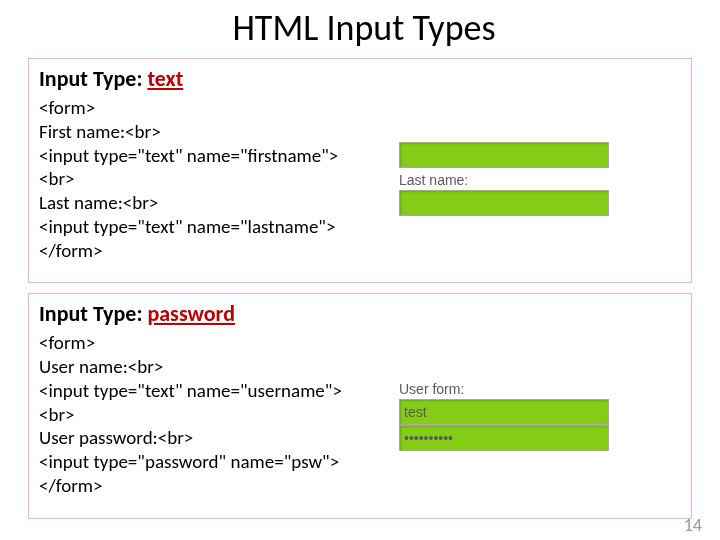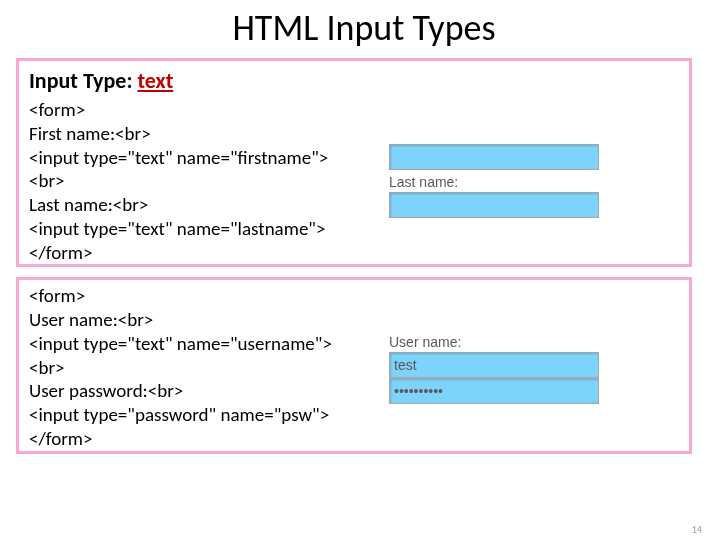--- a/index.html
+++ b/index.html
@@ -18,23 +18,23 @@
     height: 540px;
     box-sizing: border-box;
   }
   .title {
     text-align: center;
     font-size: 36px;
     margin: 6px 0 8px 8px;
     font-weight: 400;
   }
   .panel {
-    border: 3px solid #f9a8d4;
-    margin: 0 28px 10px 16px;
-    padding: 4px 10px 0 10px;
+    border: 1px solid #f9a8d4;
+    margin: 0 28px 10px 28px;
+    padding: 4px 10px 20px 10px;
     position: relative;
     box-sizing: border-box;
   }
   .panel-heading {
     font-size: 22px;
     font-weight: 700;
     margin: 2px 0 4px 0;
   }
   .panel-heading .kw { text-decoration: underline; }
   .kw-text { color: #c00000; }
@@ -64,28 +64,28 @@
   .preview input[type="text"],
   .preview input[type="password"] {
     width: 200px;
     height: 20px;
     border: 1px solid #a7a7a7;
     box-shadow: inset 1px 1px 2px rgba(0,0,0,0.18);
     padding: 2px 4px;
     font-size: 14px;
     font-family: Verdana, Arial, sans-serif;
     color: #5a5a5a;
-    background: #7dd3fc;
+    background: #84cc16;
     box-sizing: content-box;
   }
   .pagenum {
     position: absolute;
     right: 18px;
     bottom: 10px;
-    font-size: 10px;
+    font-size: 18px;
     color: #9a9a9a;
   }
 </style>
 </head>
 <body>
 
 <div class="slide">
 
   <h1 class="title">HTML Input Types</h1>
 
@@ -103,30 +103,33 @@
 &lt;/form&gt;</div>
       <div class="preview">
         <input type="text" style="">
         <span class="lbl">Last name:</span>
         <input type="text" style="">
       </div>
     </div>
   </div>
 
   <div class="panel">
+    <div class="panel-heading">
+      <span>Input Type: </span><span class="kw kw-pass">password</span>
+    </div>
     <div class="panel-body">
       <div class="code">&lt;form&gt;
 User name:&lt;br&gt;
 &lt;input type="text" name="username"&gt;
 &lt;br&gt;
 User password:&lt;br&gt;
 &lt;input type="password" name="psw"&gt;
 &lt;/form&gt;</div>
       <div class="preview">
-        <span class="lbl">User name:</span>
+        <span class="lbl">User form:</span>
         <input type="text" value="test" style="">
         <input type="password" value="abcdefghij" style="">
       </div>
     </div>
   </div>
 
   <div class="pagenum">14</div>
 </div>
 
 </body></html>

